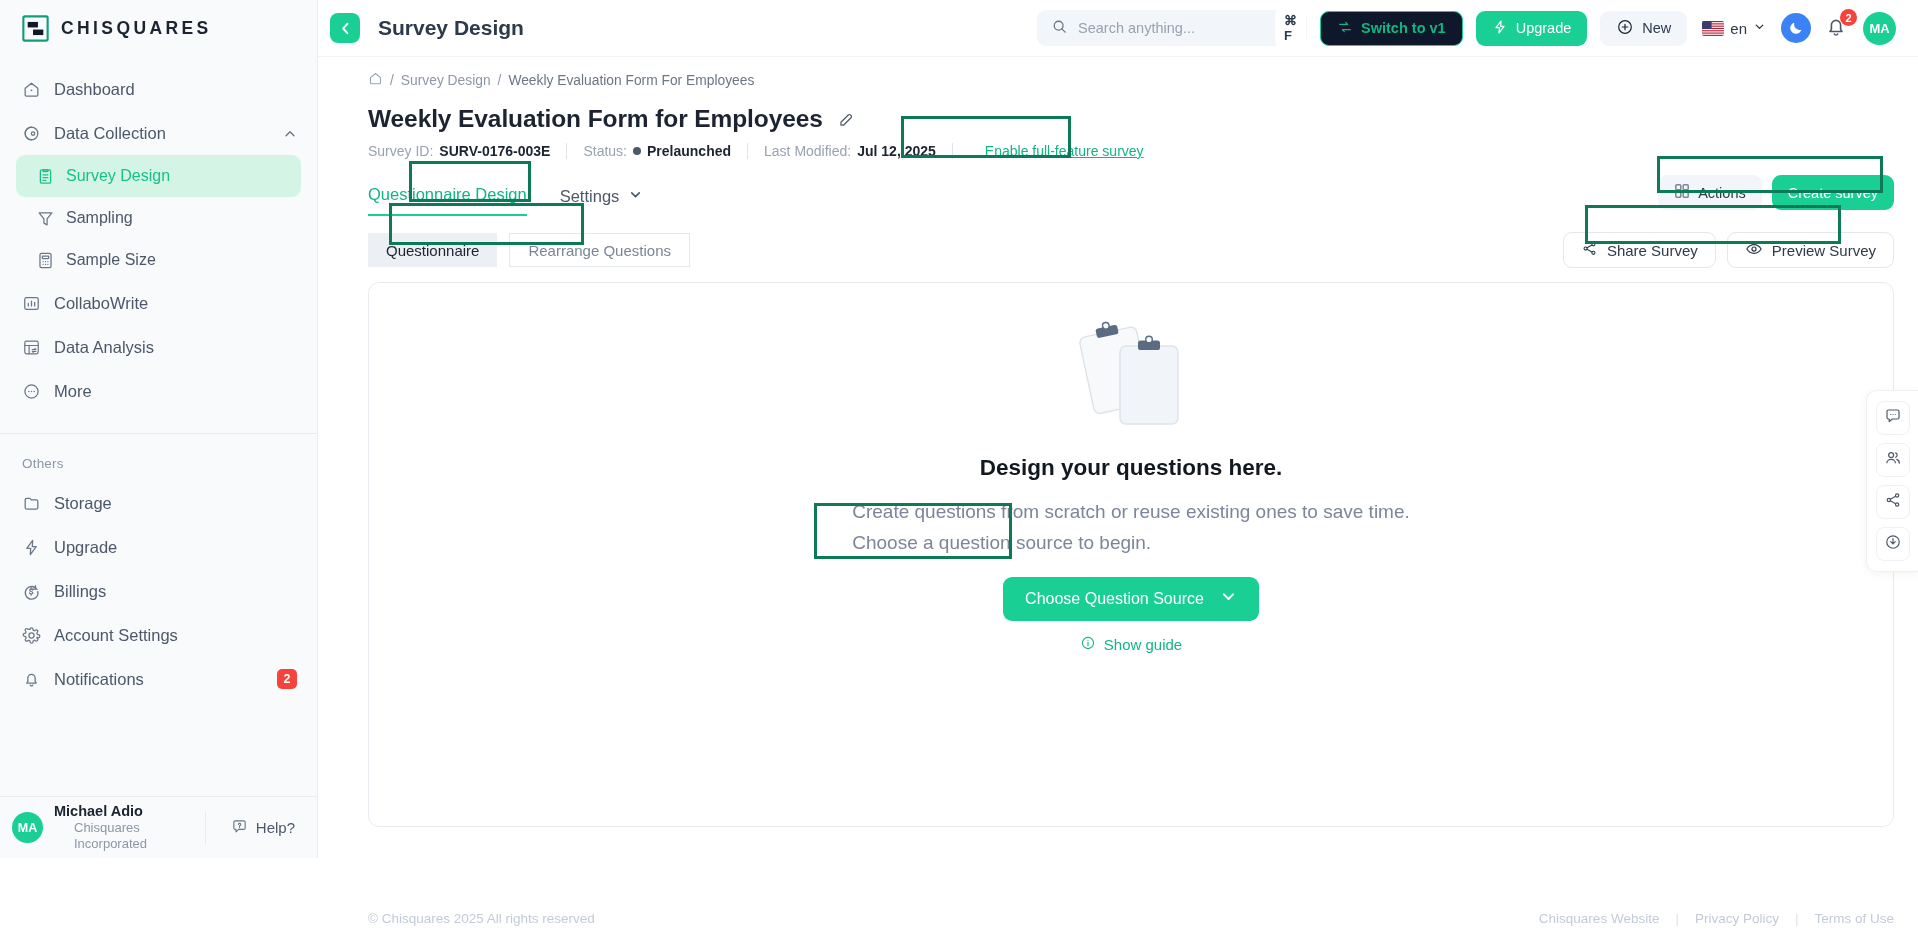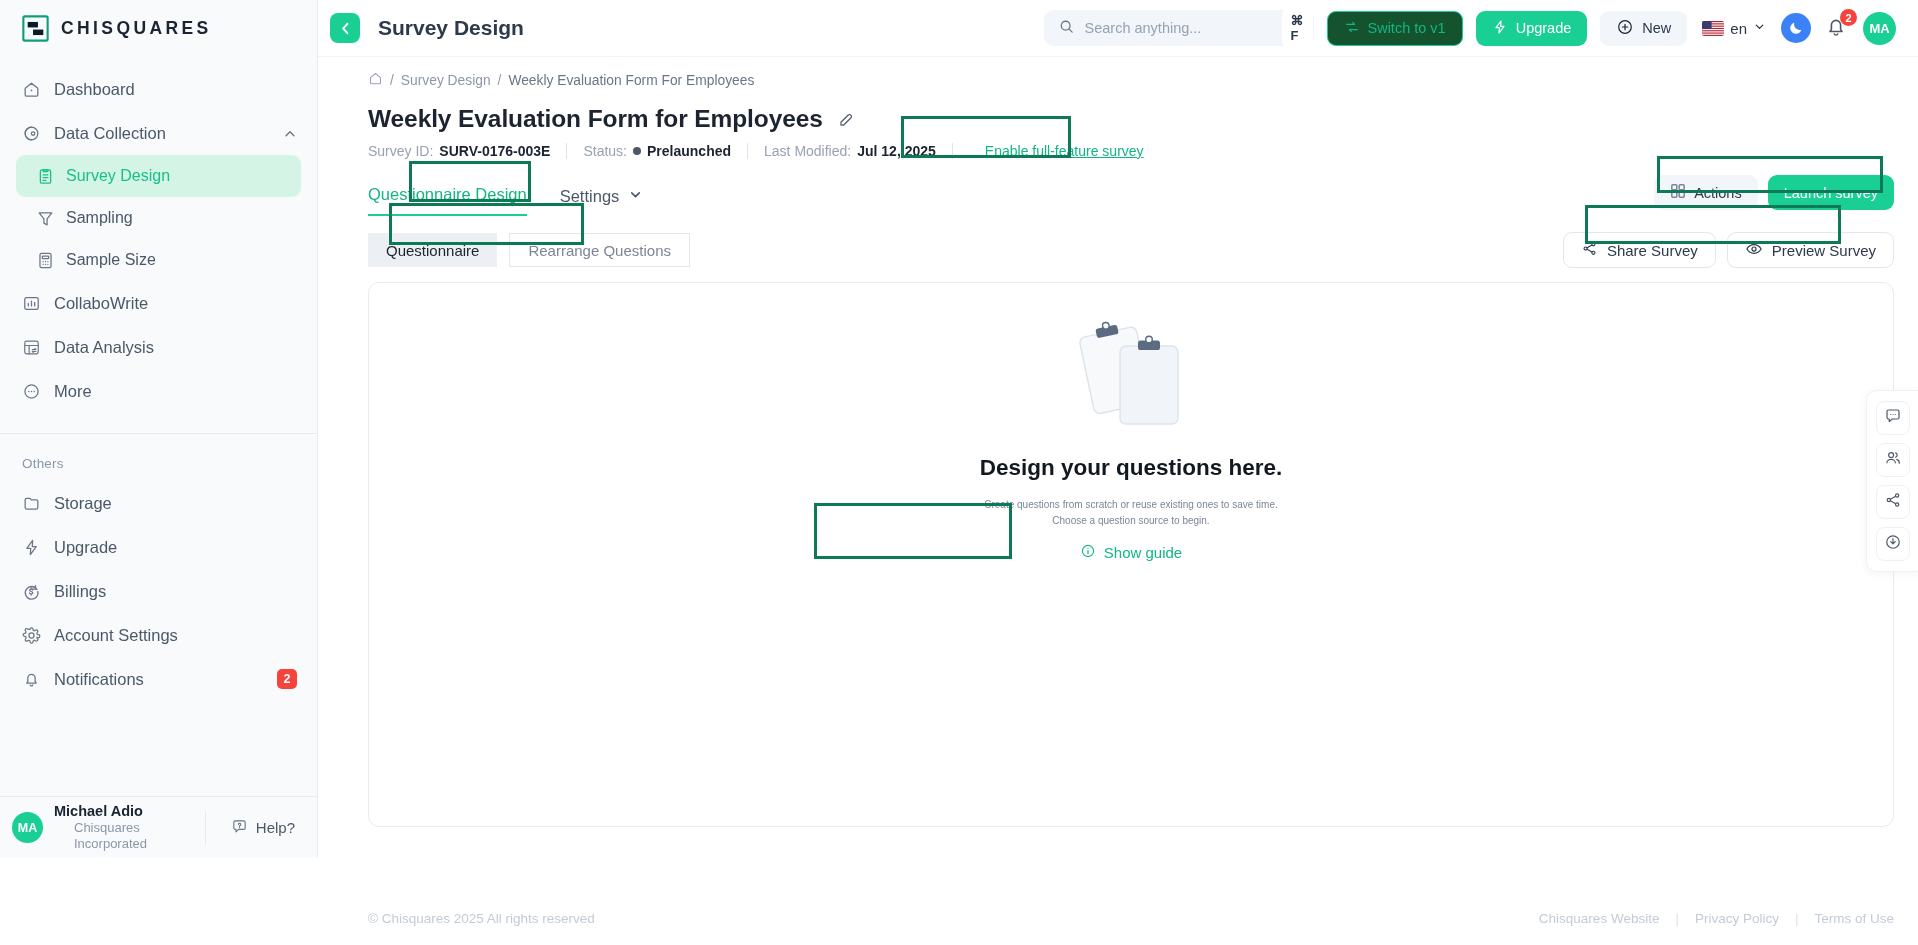--- a/index.html
+++ b/index.html
@@ -125,21 +125,21 @@
     background: #fff; border-radius: 6px; padding: 4px 9px;
     font-size: 13px; color: #2c3a4b; font-weight: 600;
   }
   .btn {
     height: 35px; border-radius: 9px; display: inline-flex;
     align-items: center; justify-content: center; gap: 8px;
     font-size: 14.5px; cursor: pointer; padding: 0 16px;
     border: none; white-space: nowrap;
     font-family: "Liberation Sans", sans-serif;
   }
-  .btn-outline-green { border: 1.4px solid #19cf93; color: #12b584; background: #14532d; }
+  .btn-outline-green { border: 1.4px solid #19cf93; color: #12b584; background: #0f172a; font-weight: bold; }
   .btn-green { background: #19cf93; color: #fff; font-weight: 500; }
   .btn-soft { background: #f2f5f9; color: #2c3a4b; }
   .lang-box { display: flex; align-items: center; gap: 6px; cursor: pointer; padding: 0 2px; }
   .flag {
     width: 22px; height: 15px; border-radius: 2px; overflow: hidden;
     display: block; flex: 0 0 22px;
   }
   .lang-label { font-size: 15px; color: #2c3a4b; }
   .moon-btn {
     width: 30px; height: 30px; border-radius: 50%;
@@ -241,21 +241,21 @@
     max-height: 545px;
     position: relative;
   }
   .empty-wrap {
     margin-top: 36px;
     display: flex; flex-direction: column; align-items: center;
   }
   .clipboard-art { width: 138px; height: 122px; margin-bottom: 14px; }
   .empty-title { font-size: 22.5px; font-weight: 600; color: #121820; }
   .empty-sub {
-    margin-top: 16px; text-align: center; font-size: 10px;
+    margin-top: 16px; font-size: 19px;
     color: #7b8698; line-height: 1.62;
   }
   .choose-btn {
     margin-top: 18px;
     height: 44px; border-radius: 9px; background: #19cf93; color: #fff;
     font-size: 16px; display: inline-flex; align-items: center;
     gap: 16px; padding: 0 22px; cursor: pointer; border: none;
     font-family: "Liberation Sans", sans-serif;
   }
   .show-guide {
@@ -629,21 +629,21 @@
             <svg width="16" height="16" viewBox="0 0 16 16" fill="none" stroke="#7b8698" stroke-width="1.5">
               <rect x="1.8" y="1.8" width="5" height="5" rx="1"></rect>
                 <rect x="9.2" y="1.8" width="5" height="5" rx="1"></rect>
               <rect x="1.8" y="9.2" width="5" height="5" rx="1"></rect>
                 <rect x="9.2" y="9.2" width="5" height="5" rx="1"></rect>
             </svg>
           </span>
           <span>Actions</span>
         </button>
         <button class="btn btn-green">
-          <span>Launch survey</span>
+          <span>Create survey</span>
         </button>
       </div>
     </div>
 
     <div class="subtabs-row">
       <span class="chip chip-active">Questionnaire</span>
       <span class="chip chip-outline">Rearrange Questions</span>
 
       <div class="subtabs-right">
         <button class="chip-btn">
@@ -681,20 +681,28 @@
             <rect x="58" y="27" width="58" height="78" rx="6" fill="#f1f4f8" stroke="#dde3ea" stroke-width="1.4"></rect>
             <rect x="76" y="21.5" width="22" height="9.5" rx="2.6" fill="#5b6b81"></rect>
             <circle cx="87" cy="20.5" r="3.3" fill="#f7f9fb" stroke="#5b6b81" stroke-width="1.4"></circle>
           </svg>
         </span>
         <div class="empty-title">Design your questions here.</div>
         <div class="empty-sub">
           <span>Create questions from scratch or reuse existing ones to save time.</span><br>
           <span>Choose a question source to begin.</span>
         </div>
+        <button class="choose-btn">
+          <span>Choose Question Source</span>
+          <span>
+            <svg width="17" height="17" viewBox="0 0 16 16" fill="none" stroke="#fff" stroke-width="1.9" stroke-linecap="round" stroke-linejoin="round">
+                <path d="M3.7 6 8 10.3 12.3 6"></path>
+              </svg>
+          </span>
+        </button>
         <div class="show-guide">
           <span>
             <svg width="16" height="16" viewBox="0 0 24 24" fill="none" stroke="#12b584" stroke-width="1.7" stroke-linecap="round">
               <circle cx="12" cy="12" r="8.4"></circle>
                 <path d="M12 11v5.2M12 7.9v.1"></path>
             </svg>
           </span>
           <span>Show guide</span>
         </div>
       </div>

